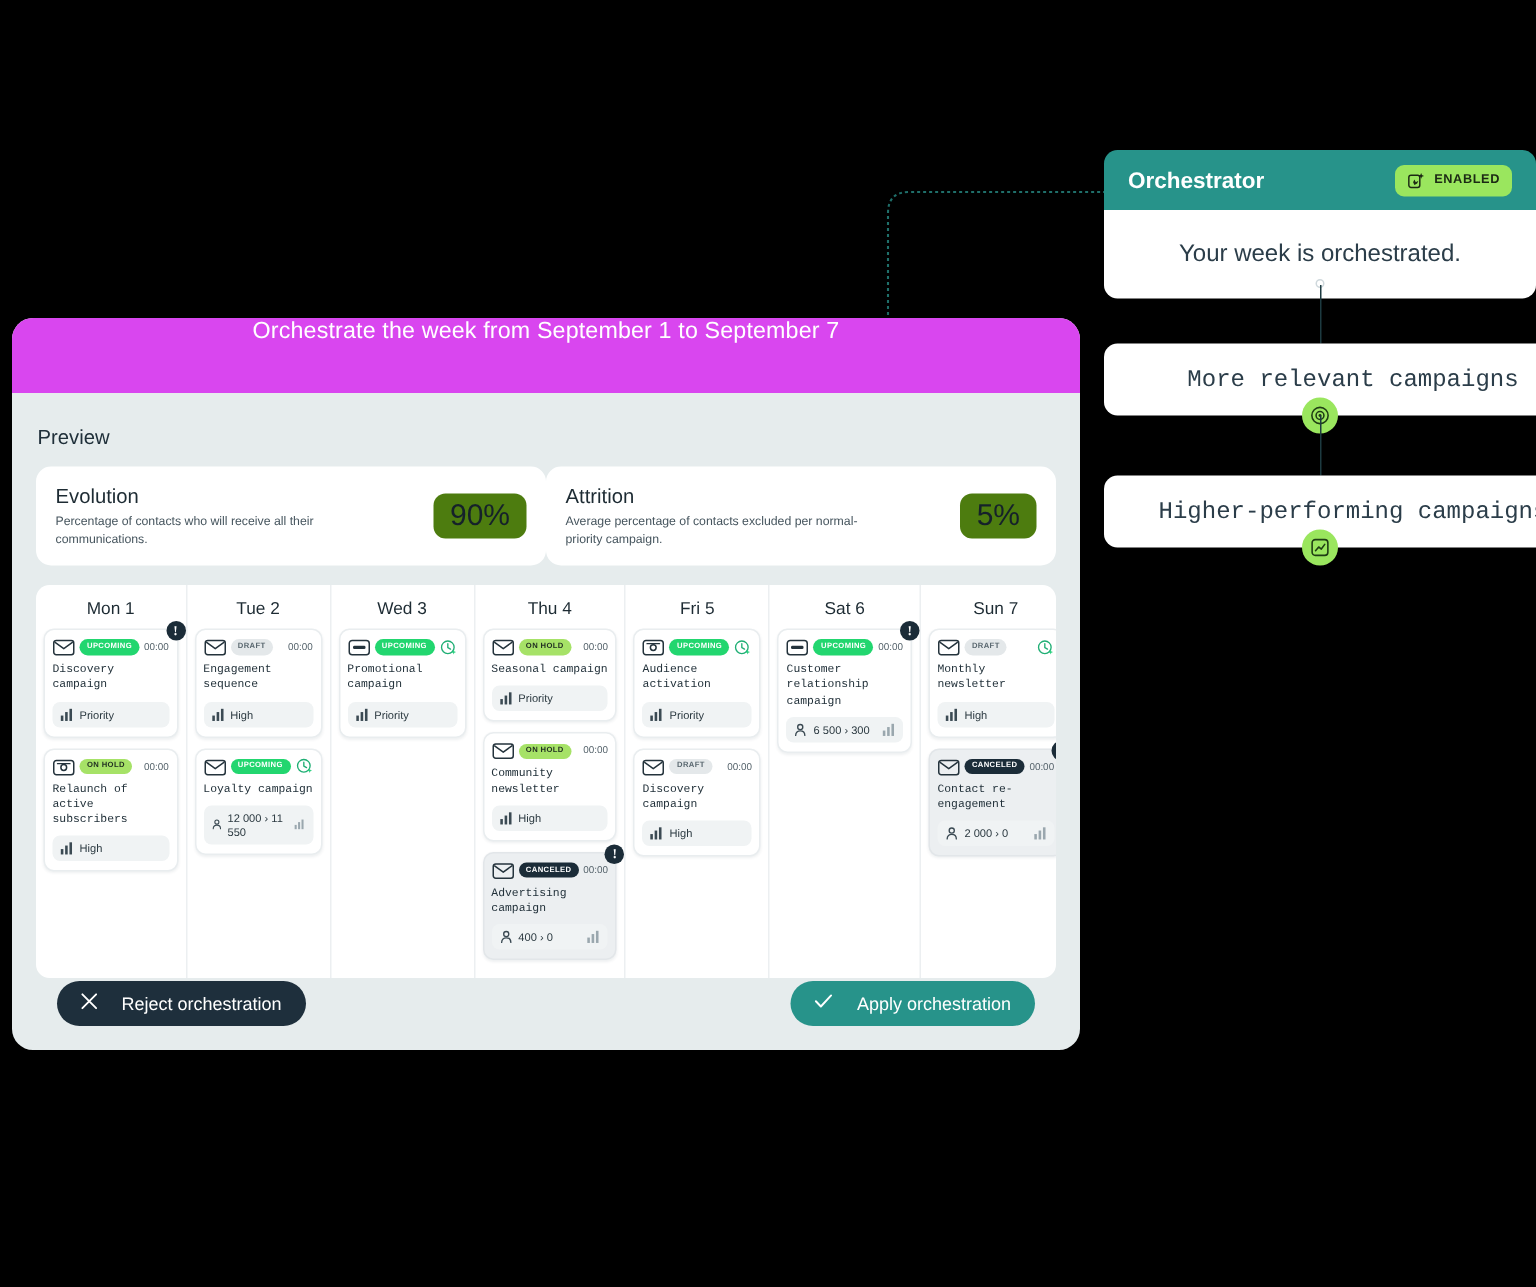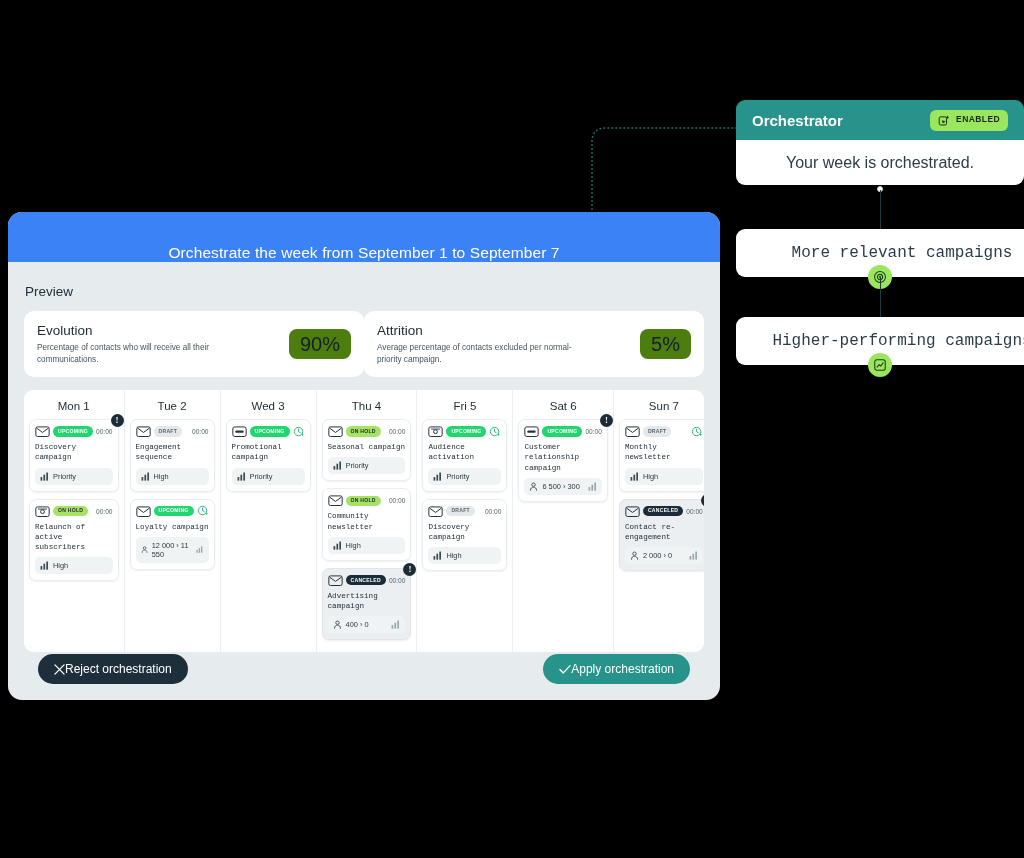--- a/index.html
+++ b/index.html
@@ -14,21 +14,21 @@
   
   .connector { position: absolute; left: 560px; top: 120px; width: 230px; height: 140px; pointer-events: none; }
 
   
   .modal {
     position: absolute; left: 8px; top: 212px; width: 712px; height: 488px;
     background: #e6eced; border-radius: 14px; overflow: hidden;
     box-shadow: 0 2px 14px rgba(0,0,0,.35);
   }
   .modal-header {
-    height: 50px; background: #3b82f6; display: flex; align-items: flex-end; justify-content: center;
+    height: 50px; background: #d946ef; display: flex; align-items: flex-start; justify-content: center;
   }
   .modal-header-title { color: #ffffff; font-size: 15.5px; letter-spacing: .1px; }
 
   .modal-body { padding: 14px 16px 18px 16px; }
   .preview-label { font-size: 13.5px; color: #20303a; margin: 8px 0 12px 1px; }
 
   .stats-row { display: flex; margin-bottom: 13px; }
   .stat-card {
     flex: 1; background: #ffffff; border-radius: 10px; padding: 11px 13px;
     display: flex; align-items: center; justify-content: space-between; min-height: 66px;
@@ -78,40 +78,40 @@
     background: #1b2c38; color: #fff; font-size: 9px; line-height: 13px; text-align: center;
     font-weight: bold; font-family: "Liberation Serif", serif;
   }
 
   
   .modal-footer {
     position: absolute; left: 0; right: 0; bottom: 0; height: 62px;
     display: flex; align-items: center; justify-content: space-between; padding: 0 30px;
   }
   .btn {
-    display: inline-flex; align-items: center; gap: 0; border: none; cursor: pointer;
+    display: inline-flex; align-items: flex-start; gap: 16px; border: none; cursor: pointer;
     border-radius: 18px; padding: 8px 16px; font-size: 12px; font-family: inherit;
   }
   .btn-reject { background: #1e2f3c; color: #ffffff; }
   .btn-apply  { background: #27938a; color: #ffffff; }
 
   
   .orch { position: absolute; left: 736px; top: 100px; width: 288px; }
   .orch-head {
     background: #27938a; border-radius: 9px 9px 0 0; height: 40px;
     display: flex; align-items: center; justify-content: space-between; padding: 16px 16px;
   }
   .orch-title { color: #ffffff; font-size: 15px; font-weight: bold; }
   .orch-enabled {
     background: #9ae65e; color: #1c2a14; border-radius: 6px; padding: 4px 8px;
     font-size: 8.5px; font-weight: bold; letter-spacing: .4px;
     display: inline-flex; gap: 5px;
   }
   .orch-card {
-    background: #ffffff; border-radius: 0 0 9px 9px; height: 45px;
+    background: #ffffff; border-radius: 0 0 9px 9px; height: 59px;
     display: flex; align-items: center; justify-content: center; text-align: center;
   }
   .orch-card span, .bubble span { font-size: 16px; color: #2b3d49; }
   .bubble {
     background: #ffffff; border-radius: 9px; height: 48px; width: 332px;
     display: flex; align-items: center; justify-content: center; position: relative; font-family: Liberation Mono, monospace;
   }
   .bubble-1 { position: absolute; left: 736px; top: 229px; }
   .bubble-2 { position: absolute; left: 736px; top: 317px; }
   .link-v { position: absolute; width: 1px; background: #1d3a40; left: 880px; }

